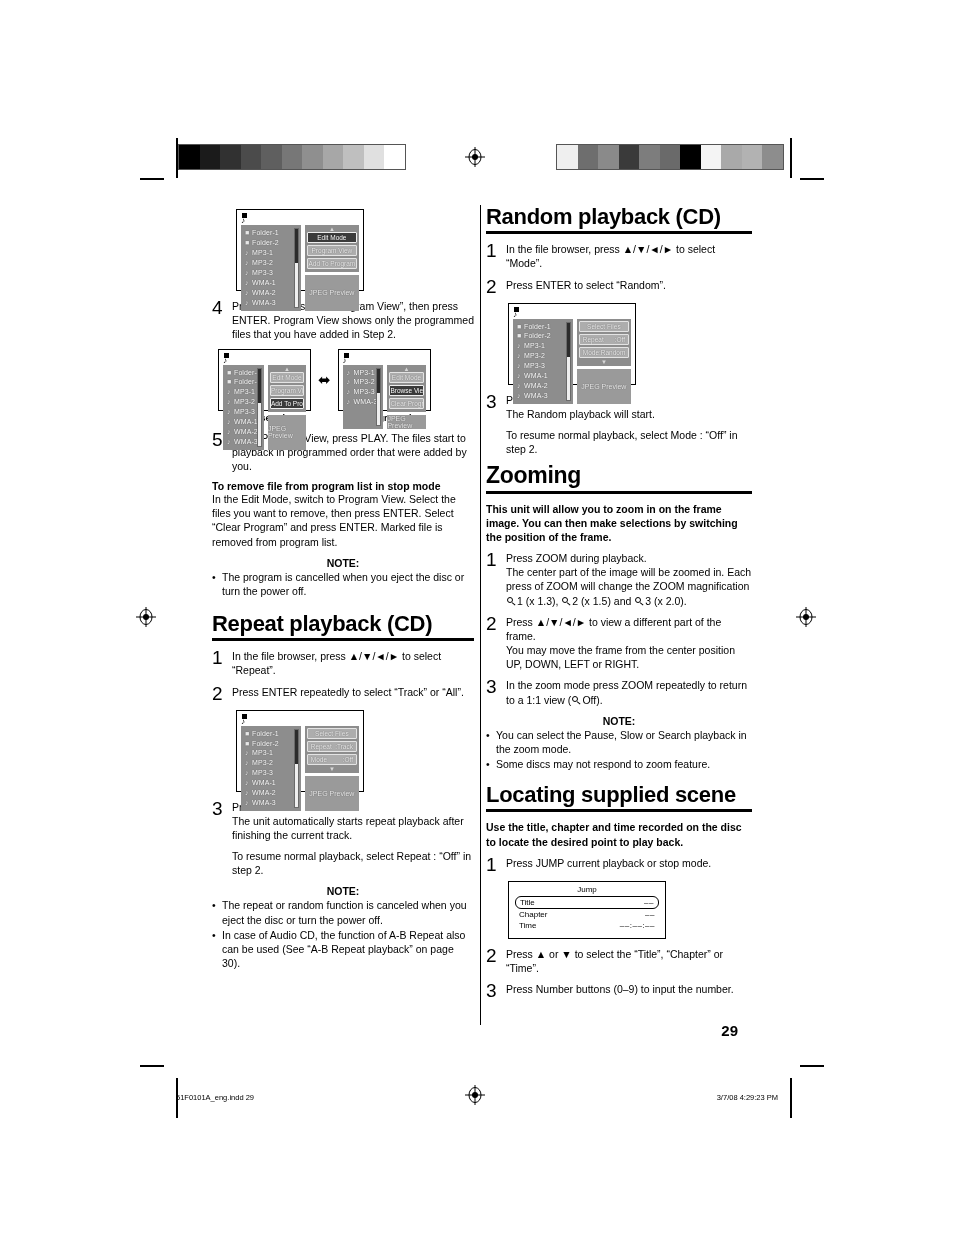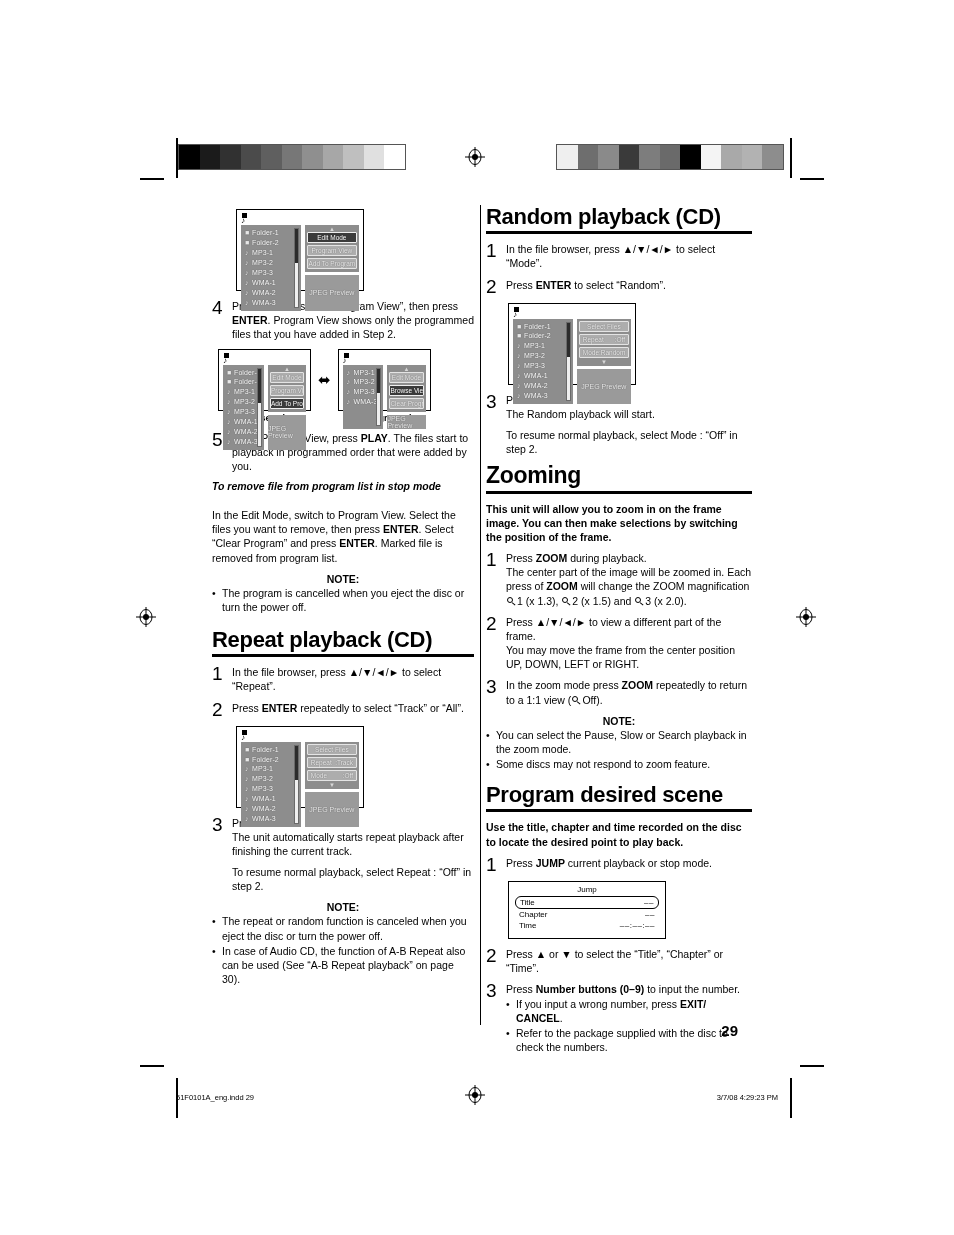--- a/index.html
+++ b/index.html
@@ -31,22 +31,22 @@
 
   .step{display:flex;align-items:flex-start;margin:0 0 7px 0;}
   .step .num{
     font-size:19px;font-weight:normal;line-height:1;width:20px;flex:0 0 20px;
     margin-top:-1px;
   }
   .step .body{font-size:10.5px;line-height:1.35;flex:1 1 auto;}
   .step .body p{margin:0;}
   .step .body p + p{margin-top:7px;}
 
-  .para{font-size:10.5px;line-height:1.35;margin:16px 0 6px 0;}
-  .bold{font-weight:bold;text-align:right;}
+  .para{font-size:10.5px;line-height:1.35;margin:0 0 6px 0;}
+  .bold{font-weight:normal;text-align:right;}
   .lead{font-size:10.5px;line-height:1.35;font-weight:bold;margin:0 0 7px 0;}
 
   .note-h{font-size:10.5px;font-weight:bold;margin:8px 0 1px 0;text-align:center;}
   ul.note{margin:0 0 6px 0;padding:0;list-style:none;}
   ul.note li{
     font-size:10.5px;line-height:1.35;position:relative;padding-left:10px;margin-bottom:1px;
   }
   ul.note li:before{content:"\2022";position:absolute;left:0;top:0;}
   ul.sub{margin:1px 0 0 0;padding:0;list-style:none;}
   ul.sub li{font-size:10.5px;line-height:1.35;position:relative;padding-left:10px;}
@@ -316,21 +316,21 @@
       <span class="pl2">Program View</span>
     </div>
 
     <div class="step">
       <div class="num">5</div>
       <div class="body">
         <p><span>In the Program View, press </span><span class="bold">PLAY</span><span>. The files start to playback in programmed order that were added by you.</span></p>
       </div>
     </div>
 
-    <div class="headline" style="margin-top:0;font-style:italic;">To remove file from program list in stop mode</div>
+    <div class="headline" style="margin-top:0;">To remove file from program list in stop mode</div>
     <p class="para">
       <span>In the Edit Mode, switch to Program View. Select the files you want to remove, then press </span><span class="bold">ENTER</span><span>. Select “Clear Program” and press </span><span class="bold">ENTER</span><span>. Marked file is removed from program list.</span>
     </p>
 
     <div class="note-h">NOTE:</div>
     <ul class="note">
       <li>The program is cancelled when you eject the disc or turn the power off.</li>
     </ul>
 
     <h1 class="sect" style="margin-top:14px;">Repeat playback (CD)</h1>
@@ -491,21 +491,21 @@
         <p><span>In the zoom mode press </span><span class="bold">ZOOM</span><span> repeatedly to return to a 1:1 view (</span><span class="mag"><i></i><b></b></span><span>Off).</span></p>
       </div>
     </div>
 
     <div class="note-h">NOTE:</div>
     <ul class="note">
       <li>You can select the Pause, Slow or Search playback in the zoom mode.</li>
       <li>Some discs may not respond to zoom feature.</li>
     </ul>
 
-    <h1 class="sect" style="margin-top:12px;">Program desired scene</h1>
+    <h1 class="sect" style="margin-top:12px;">Locating supplied scene</h1>
     <div class="sect-rule"></div>
 
     <p class="lead">Use the title, chapter and time recorded on the disc to locate the desired point to play back.</p>
 
     <div class="step">
       <div class="num">1</div>
       <div class="body">
         <p><span>Press </span><span class="bold">JUMP</span><span> current playback or stop mode.</span></p>
       </div>
     </div>
@@ -530,24 +530,20 @@
       <div class="num">2</div>
       <div class="body">
           <p>Press ▲ or ▼ to select the “Title”, “Chapter” or “Time”.</p>
         </div>
     </div>
 
     <div class="step">
       <div class="num">3</div>
       <div class="body">
         <p><span>Press </span><span class="bold">Number buttons (0–9)</span><span> to input the number.</span></p>
-        <ul class="sub">
-          <li><span>If you input a wrong number, press </span><span class="bold">EXIT/ CANCEL</span><span>.</span></li>
-          <li>Refer to the package supplied with the disc to check the numbers.</li>
-        </ul>
       </div>
     </div>
   </div>
 
   <div class="pageno">29</div>
   <div class="foot-left">51F0101A_eng.indd   29</div>
   <div class="foot-right">3/7/08   4:29:23 PM</div>
 </div>
 
 </body></html>

